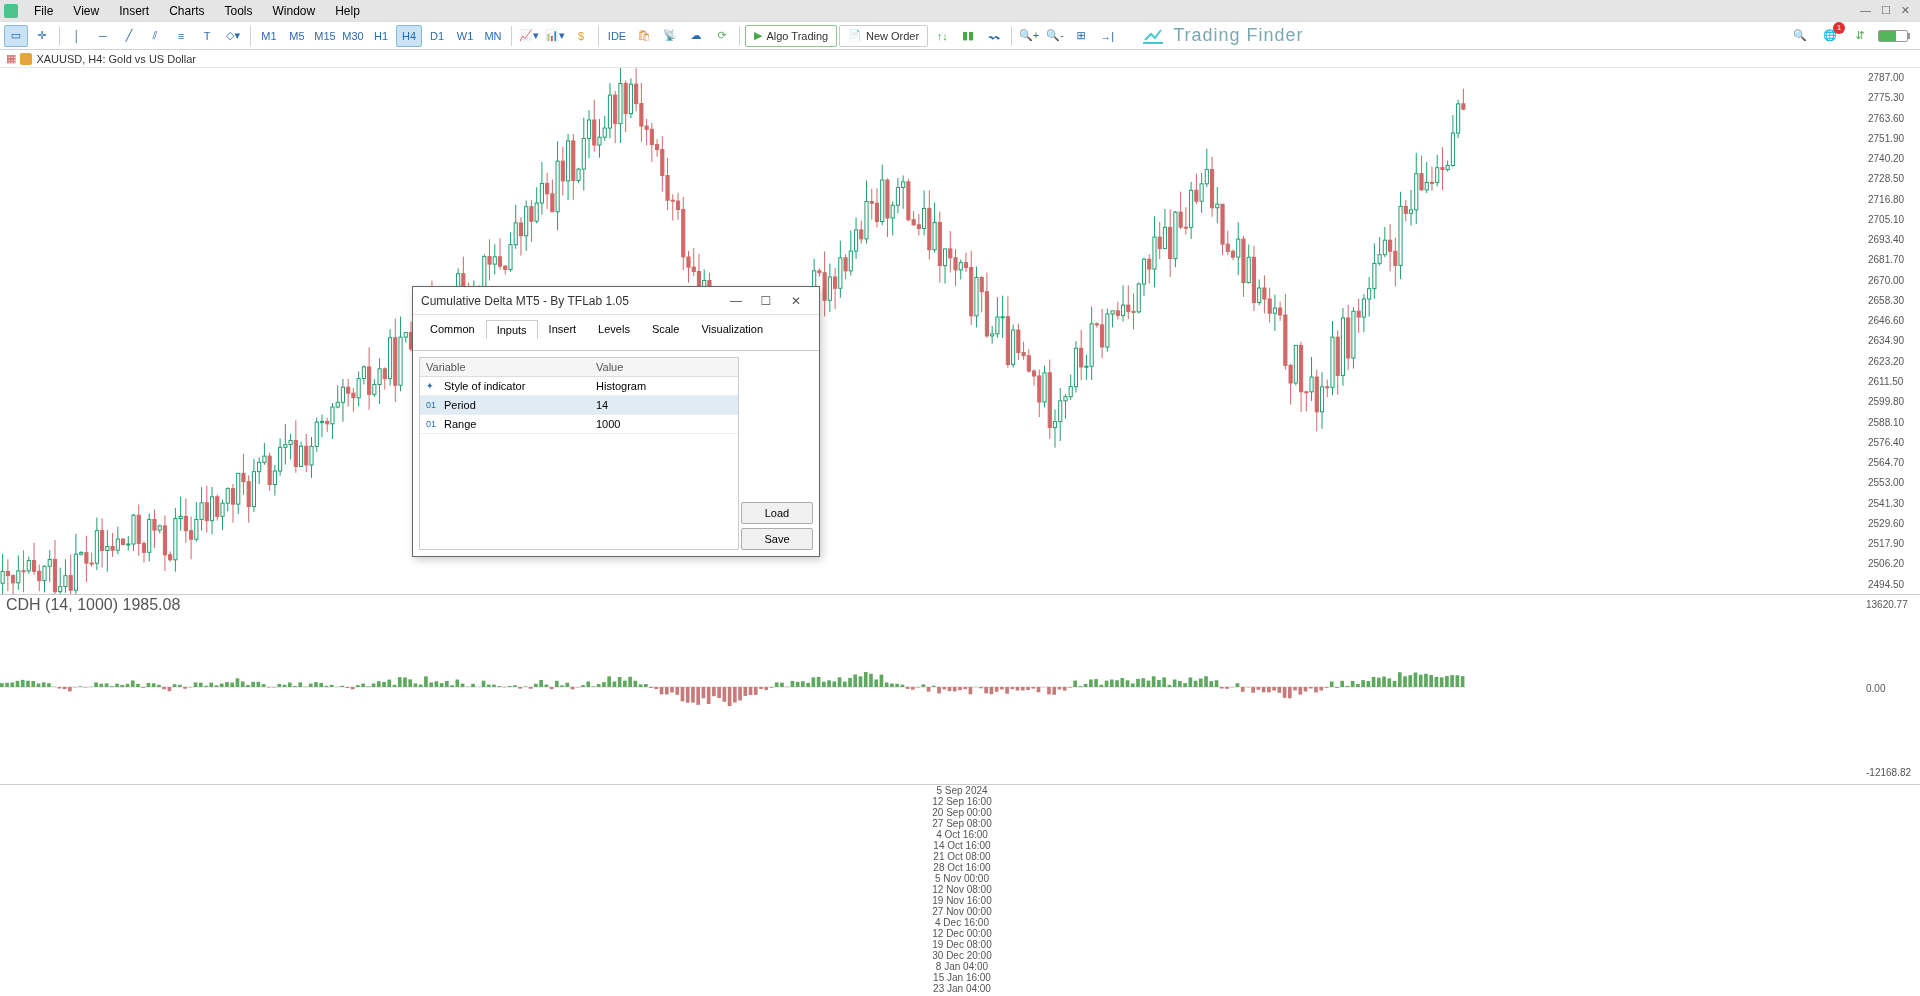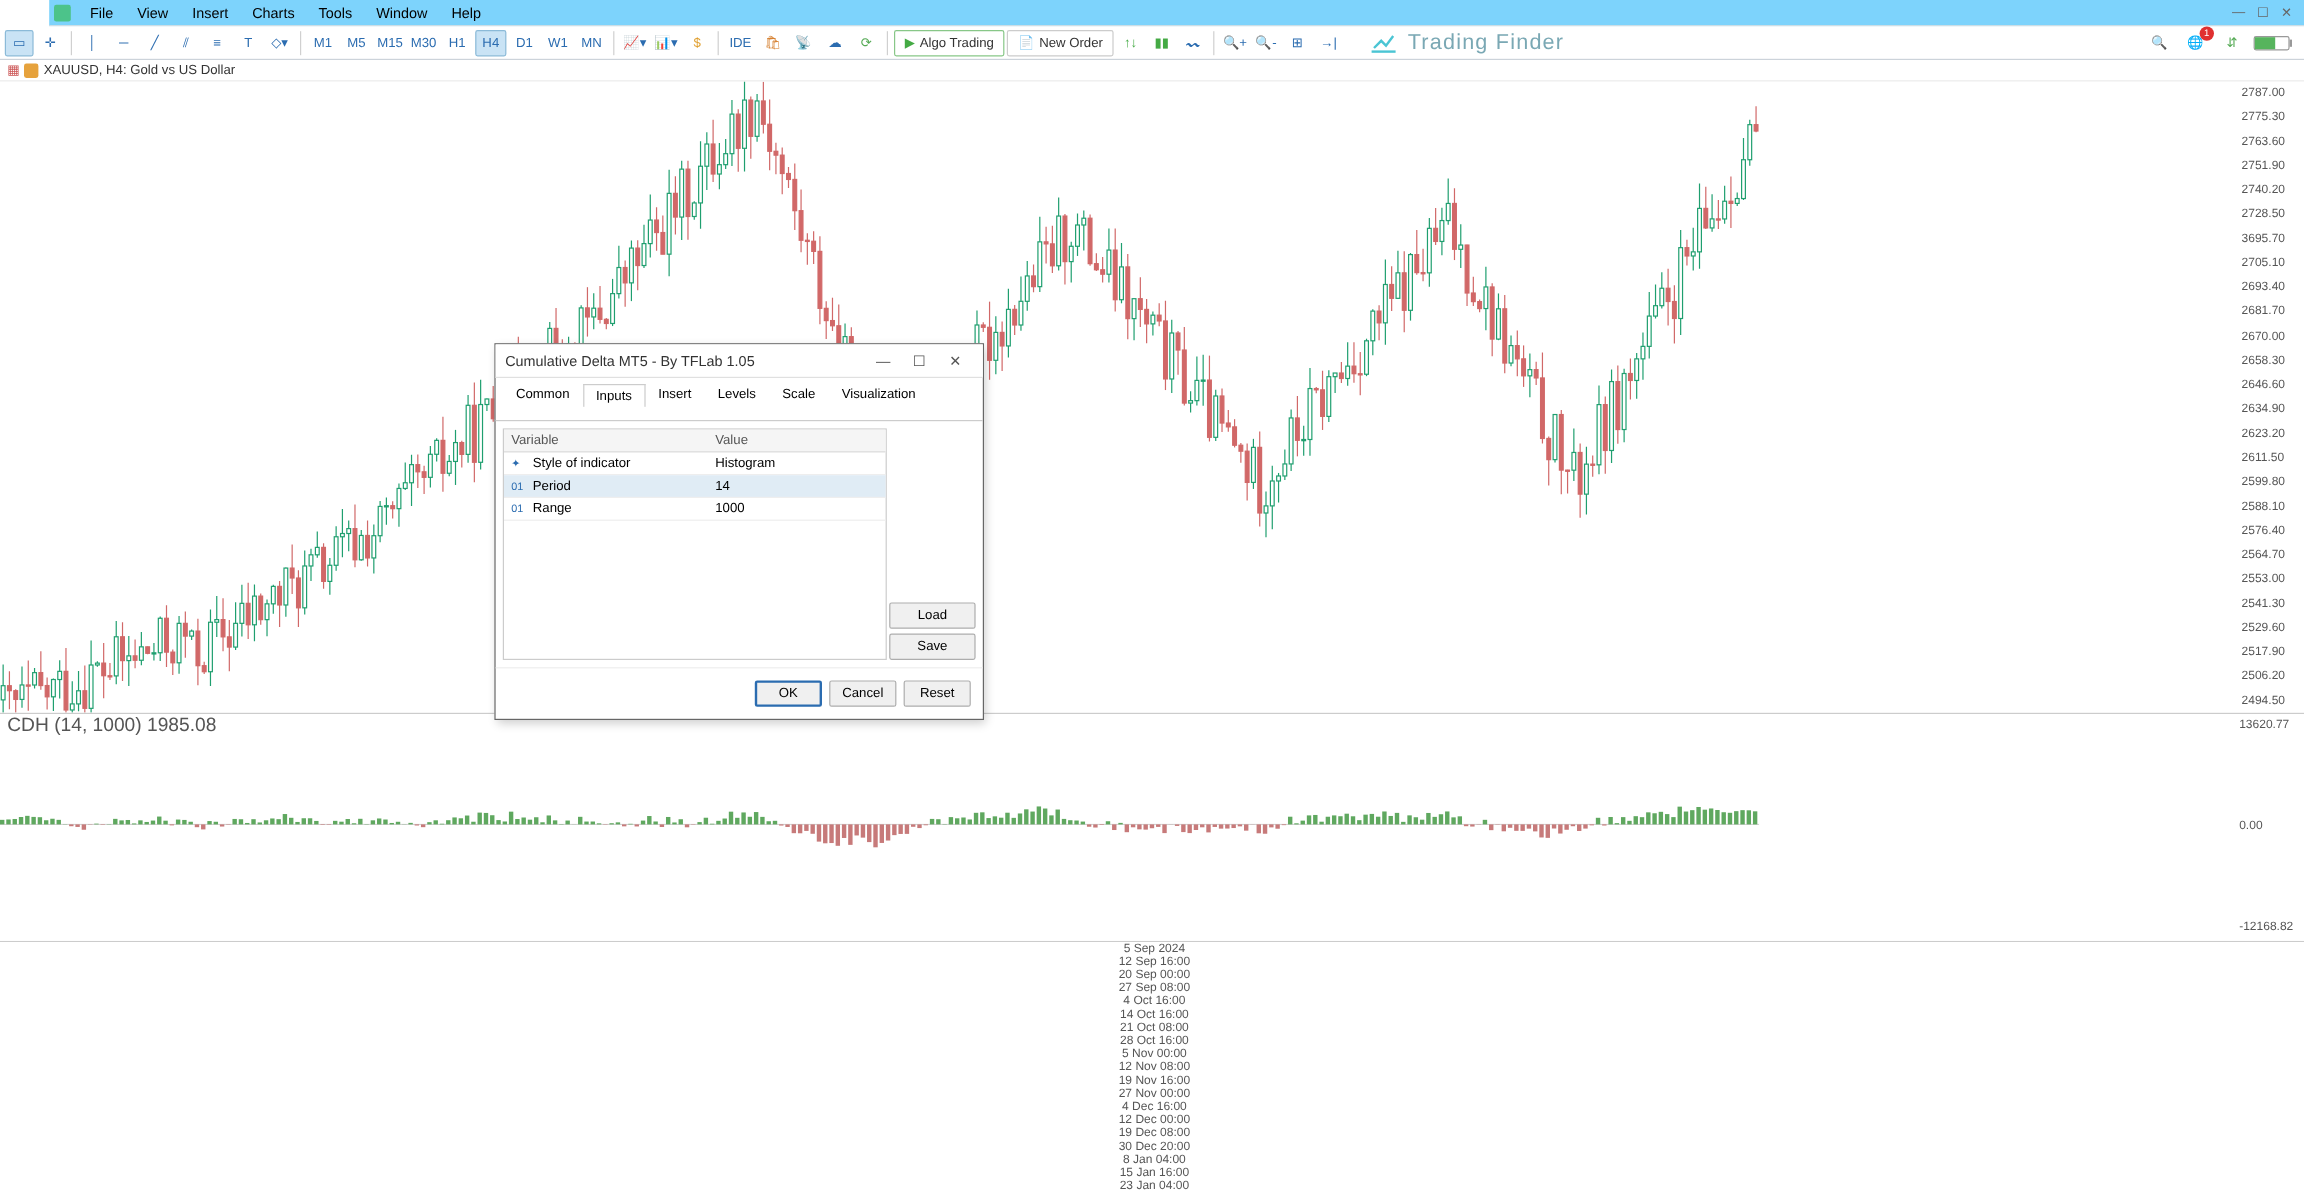--- a/index.html
+++ b/index.html
@@ -1,19 +1,19 @@
 <!DOCTYPE html>
 <html><head>
 <meta charset="utf-8">
 <style>
 * { box-sizing: border-box; margin: 0; padding: 0; font-family: 'Segoe UI', Tahoma, sans-serif; }
 body { background: #fff; width: 1920px; height: 996px; overflow: hidden; position: relative; }
 
 
-.menu-bar { height: 22px; background: #7dd3fc; display: flex; align-items: center; padding: 0 4px; border-bottom: 1px solid #e0e0e0; font-size: 12px; margin-left: 41px; }
+.menu-bar { height: 22px; background: #e5e5e5; display: flex; align-items: center; padding: 0 4px; border-bottom: 1px solid #e0e0e0; font-size: 12px; }
 .menu-bar .logo-icon { width: 14px; height: 14px; background: #4cc38a; border-radius: 2px; margin-right: 6px; }
 .menu-item { padding: 2px 10px; cursor: default; }
 .window-controls-top { margin-left: auto; display: flex; gap: 10px; color: #666; padding-right: 6px; }
 .window-controls-top span { cursor: default; font-size: 11px; }
 
 
 .toolbar { height: 28px; background: #fff; display: flex; align-items: center; padding: 0 4px; border-bottom: 1px solid #ccd3da; gap: 2px; font-size: 11px; }
 .tb-btn { width: 24px; height: 22px; display: flex; align-items: center; justify-content: center; border: 1px solid transparent; color: #2b6cb0; cursor: default; border-radius: 2px; }
 .tb-btn.active { background: #c9e3f5; border: 1px solid #8bbad8; }
 .tb-sep { width: 1px; height: 20px; background: #d0d0d0; margin: 0 3px; }
@@ -728,21 +728,21 @@
       <line x1="1463.382142857143" y1="20.64435859352011" x2="1463.382142857143" y2="42.26269891430991" stroke="#d16868" stroke-width="1"></line>
       <rect x="1461.8114285714287" y="35.882042760432284" width="3.1414285714285715" height="5.301860805628564" fill="#d16868" stroke="#d16868" stroke-width="1"></rect>
     </svg>
   <div class="price-axis" id="price-axis">
       <span>2787.00</span>
       <span>2775.30</span>
       <span>2763.60</span>
       <span>2751.90</span>
       <span>2740.20</span>
       <span>2728.50</span>
-      <span>3695.70</span>
+      <span>2716.80</span>
       <span>2705.10</span>
       <span>2693.40</span>
       <span>2681.70</span>
       <span>2670.00</span>
       <span>2658.30</span>
       <span>2646.60</span>
       <span>2634.90</span>
       <span>2623.20</span>
       <span>2611.50</span>
       <span>2599.80</span>
@@ -1114,18 +1114,13 @@
           </div>
         <div class="col-val">1000</div>
       </div>
       <div class="param-blank"></div>
     </div>
     <div class="side-btns">
       <div class="dlg-btn">Load</div>
       <div class="dlg-btn">Save</div>
     </div>
   </div>
-  <div class="dialog-footer">
-    <div class="dlg-btn primary">OK</div>
-    <div class="dlg-btn">Cancel</div>
-    <div class="dlg-btn">Reset</div>
-  </div>
 </div>
 
 </body></html>

